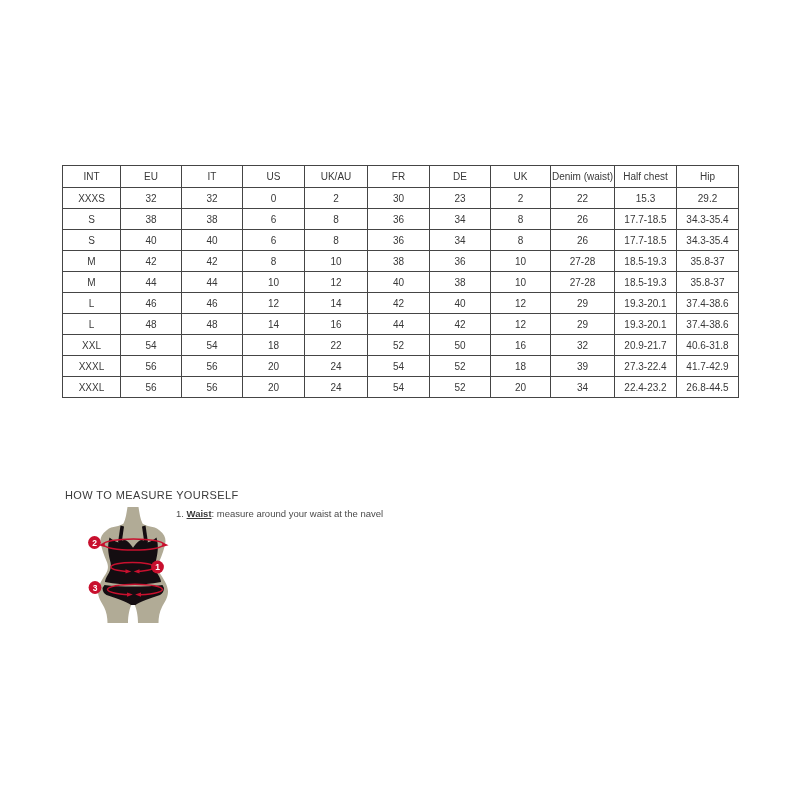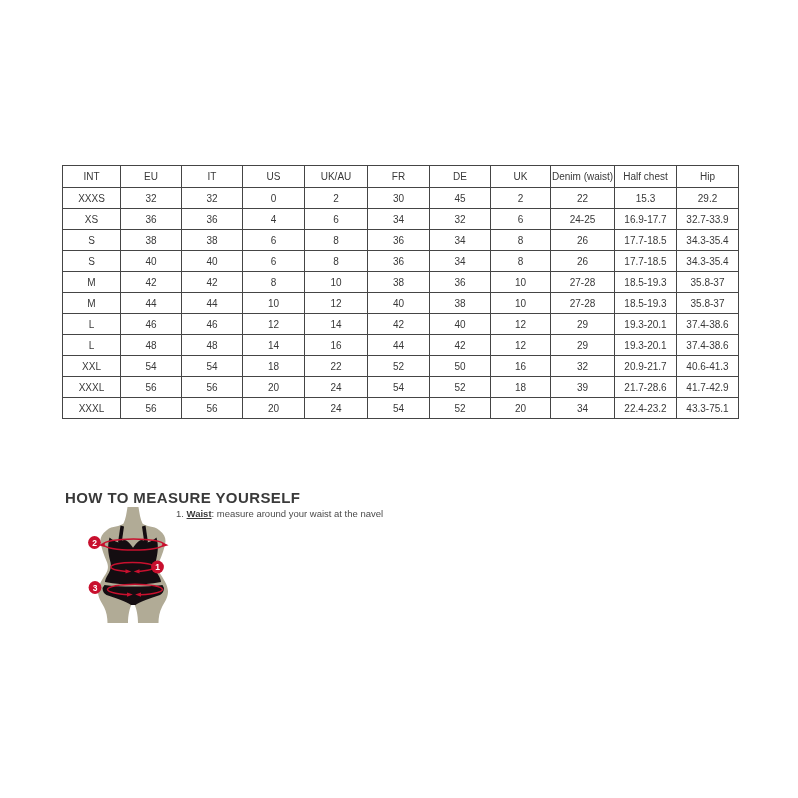--- a/index.html
+++ b/index.html
@@ -12,21 +12,21 @@
     font-size:10px;color:#383838;border-radius:6px;
   }
   .size-chart th,.size-chart td{
     border:1px solid #454545;text-align:center;vertical-align:middle;
     height:20px;padding:0 1px;font-weight:400;white-space:nowrap;overflow:hidden;
   }
   .size-chart thead th{height:21px;}
 
   .measure-title{
     position:absolute;left:65px;top:489px;
-    font-size:15px;font-weight:bold;letter-spacing:.4px;color:#3a3a3a;
+    font-size:11px;font-weight:normal;letter-spacing:.4px;color:#3a3a3a;
   }
   .figure{position:absolute;left:85px;top:504px;}
   .instructions{
     position:absolute;left:176px;top:505px;
     font-size:9.5px;color:#4b4b4b;
   }
   .ins-line{height:17.5px;line-height:17.5px;white-space:nowrap;}
   .ins-line b{color:#3a3a3a;text-decoration:underline;}
 </style>
 </head>
@@ -64,38 +64,25 @@
         </tr>
     </thead>
     <tbody>
         <tr>
           <td>XXXS</td>
           <td>32</td>
           <td>32</td>
           <td>0</td>
           <td>2</td>
           <td>30</td>
-          <td>45</td>
+          <td>23</td>
           <td>2</td>
           <td>22</td>
           <td>15.3</td>
           <td>29.2</td>
-        </tr>
-        <tr>
-          <td>XS</td>
-          <td>36</td>
-          <td>36</td>
-          <td>4</td>
-          <td>6</td>
-          <td>34</td>
-          <td>32</td>
-          <td>6</td>
-          <td>24-25</td>
-          <td>16.9-17.7</td>
-          <td>32.7-33.9</td>
         </tr>
         <tr>
           <td>S</td>
           <td>38</td>
           <td>38</td>
           <td>6</td>
           <td>8</td>
           <td>36</td>
           <td>34</td>
           <td>8</td>
@@ -172,47 +159,47 @@
           <td>XXL</td>
           <td>54</td>
           <td>54</td>
           <td>18</td>
           <td>22</td>
           <td>52</td>
           <td>50</td>
           <td>16</td>
           <td>32</td>
           <td>20.9-21.7</td>
-          <td>40.6-41.3</td>
+          <td>40.6-31.8</td>
         </tr>
         <tr>
           <td>XXXL</td>
           <td>56</td>
           <td>56</td>
           <td>20</td>
           <td>24</td>
           <td>54</td>
           <td>52</td>
           <td>18</td>
           <td>39</td>
-          <td>21.7-28.6</td>
+          <td>27.3-22.4</td>
           <td>41.7-42.9</td>
         </tr>
         <tr>
           <td>XXXL</td>
           <td>56</td>
           <td>56</td>
           <td>20</td>
           <td>24</td>
           <td>54</td>
           <td>52</td>
           <td>20</td>
           <td>34</td>
           <td>22.4-23.2</td>
-          <td>43.3-75.1</td>
+          <td>26.8-44.5</td>
         </tr>
       </tbody>
   </table>
 
   <div class="measure-title">HOW TO MEASURE YOURSELF</div>
 
   <svg class="figure" width="88" height="122" viewBox="0 0 88 122">
 
     <path d="M42.5,3 L53.5,3 C54.5,9 55,14 57.5,19.5 C61,23 69,21.5 74,26 C79,30 80.5,33 80.5,37.5
          C79.5,45 77,51 74.5,57 C72.5,61.5 72.5,65 75,69.5 C79,76 82.5,80.5 83,87

